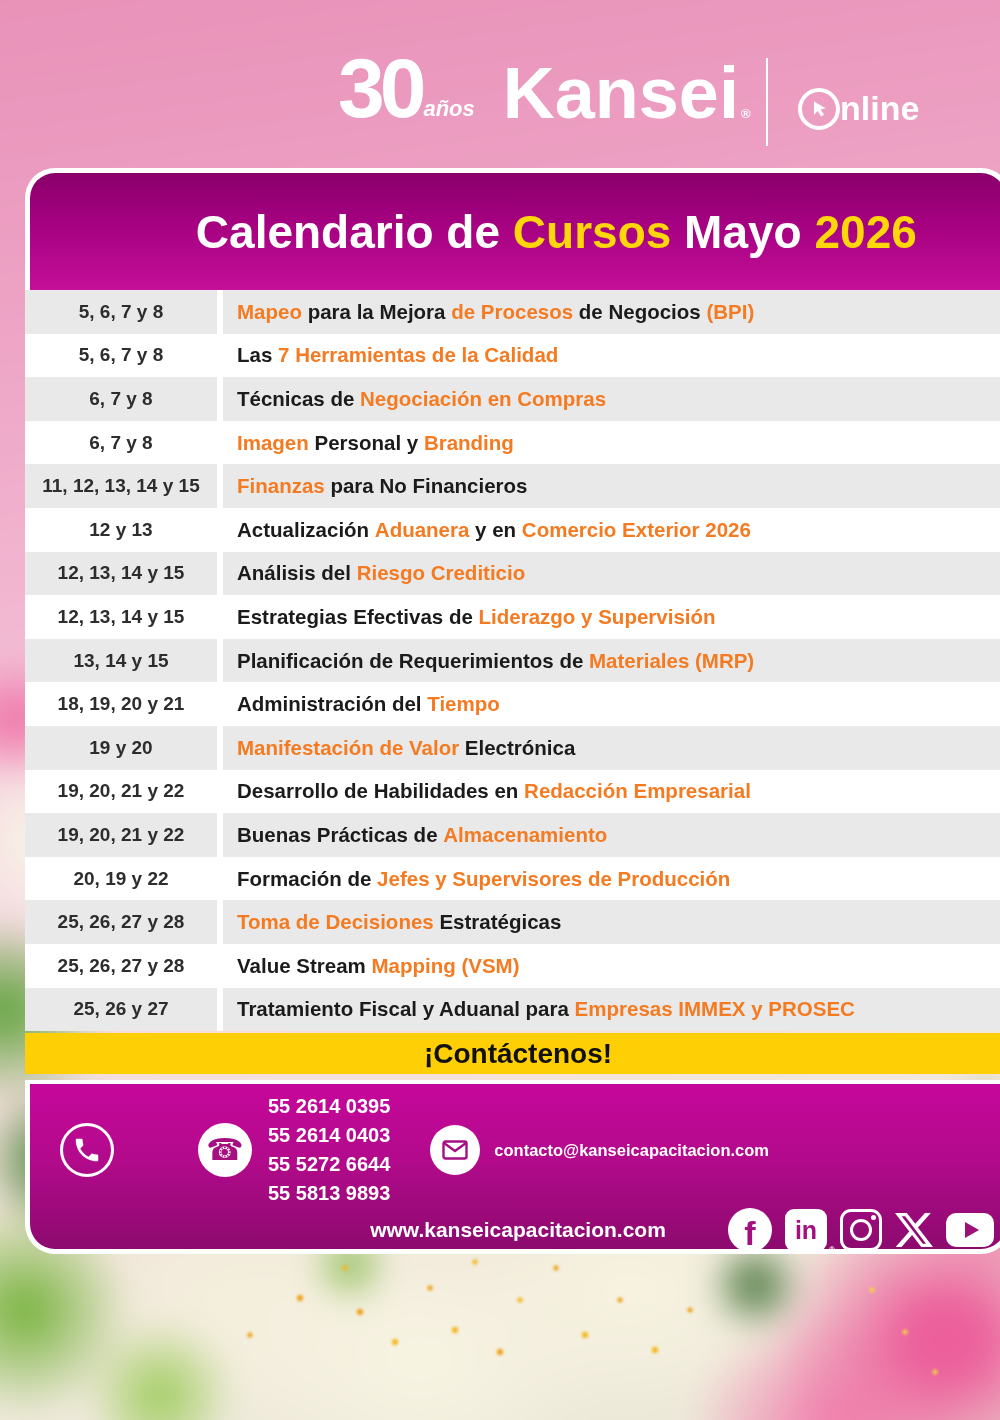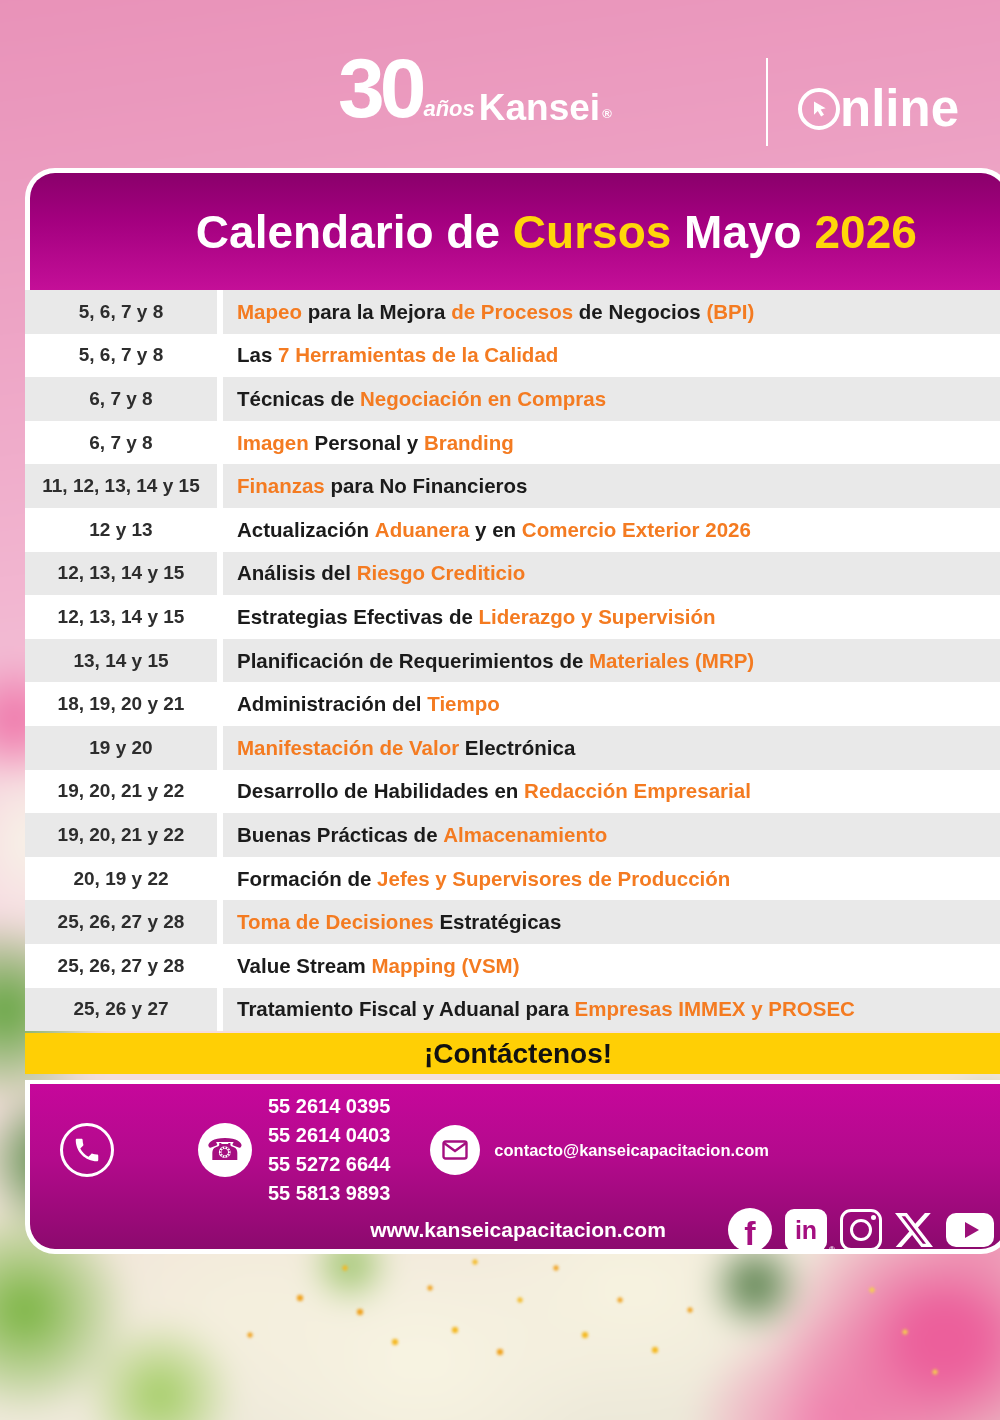--- a/index.html
+++ b/index.html
@@ -53,27 +53,27 @@
       radial-gradient(circle 4px at 250px 1335px, #f0a11c 60%, transparent 70%),
       radial-gradient(circle 4px at 475px 1262px, #f4b81f 60%, transparent 70%),
       radial-gradient(circle 3px at 55px 790px, #f0a11c 60%, transparent 70%),
       radial-gradient(circle 3px at 30px 850px, #f4b81f 60%, transparent 70%);
   }
   
   .brandbar{position:absolute;top:0;left:0;width:100%;height:168px;color:#fff;}
   .logo{position:absolute;left:338px;top:54px;display:flex;align-items:flex-end;}
   .n30{font-size:84px;line-height:.82;letter-spacing:-5px;}
   .anos{font-size:22px;margin-left:2px;margin-bottom:1px;font-style:italic;}
-  .kansei{font-size:37px;margin-left:4px;line-height:.8;letter-spacing:0;}
+  .kansei{font-size:72px;margin-left:28px;line-height:.8;letter-spacing:0;}
   .reg{font-size:13px;margin-left:2px;margin-bottom:2px;}
   .divider{position:absolute;left:766px;top:58px;width:2px;height:88px;background:#fff;}
   .online{position:absolute;left:798px;top:88px;display:flex;align-items:center;}
   .o-globe{width:42px;height:42px;border:4px solid #fff;border-radius:50%;box-sizing:border-box;
            display:flex;align-items:center;justify-content:center;}
-  .online-text{font-size:51px;line-height:.8;letter-spacing:0;}
+  .online-text{font-size:34px;line-height:.8;letter-spacing:0;}
   
   .card{position:absolute;left:25px;top:168px;width:986px;}
   .card-header{
     box-sizing:border-box;height:122px;border:5px solid #fff;border-bottom:none;
     border-radius:30px 30px 0 0;
     background:linear-gradient(180deg,#8a006b 0%,#a3007f 40%,#c40f98 100%);
     display:flex;align-items:center;justify-content:center;
   }
   .title{font-size:46px;color:#fff;white-space:pre;}
   .title .yellow{color:#ffd60a;}

